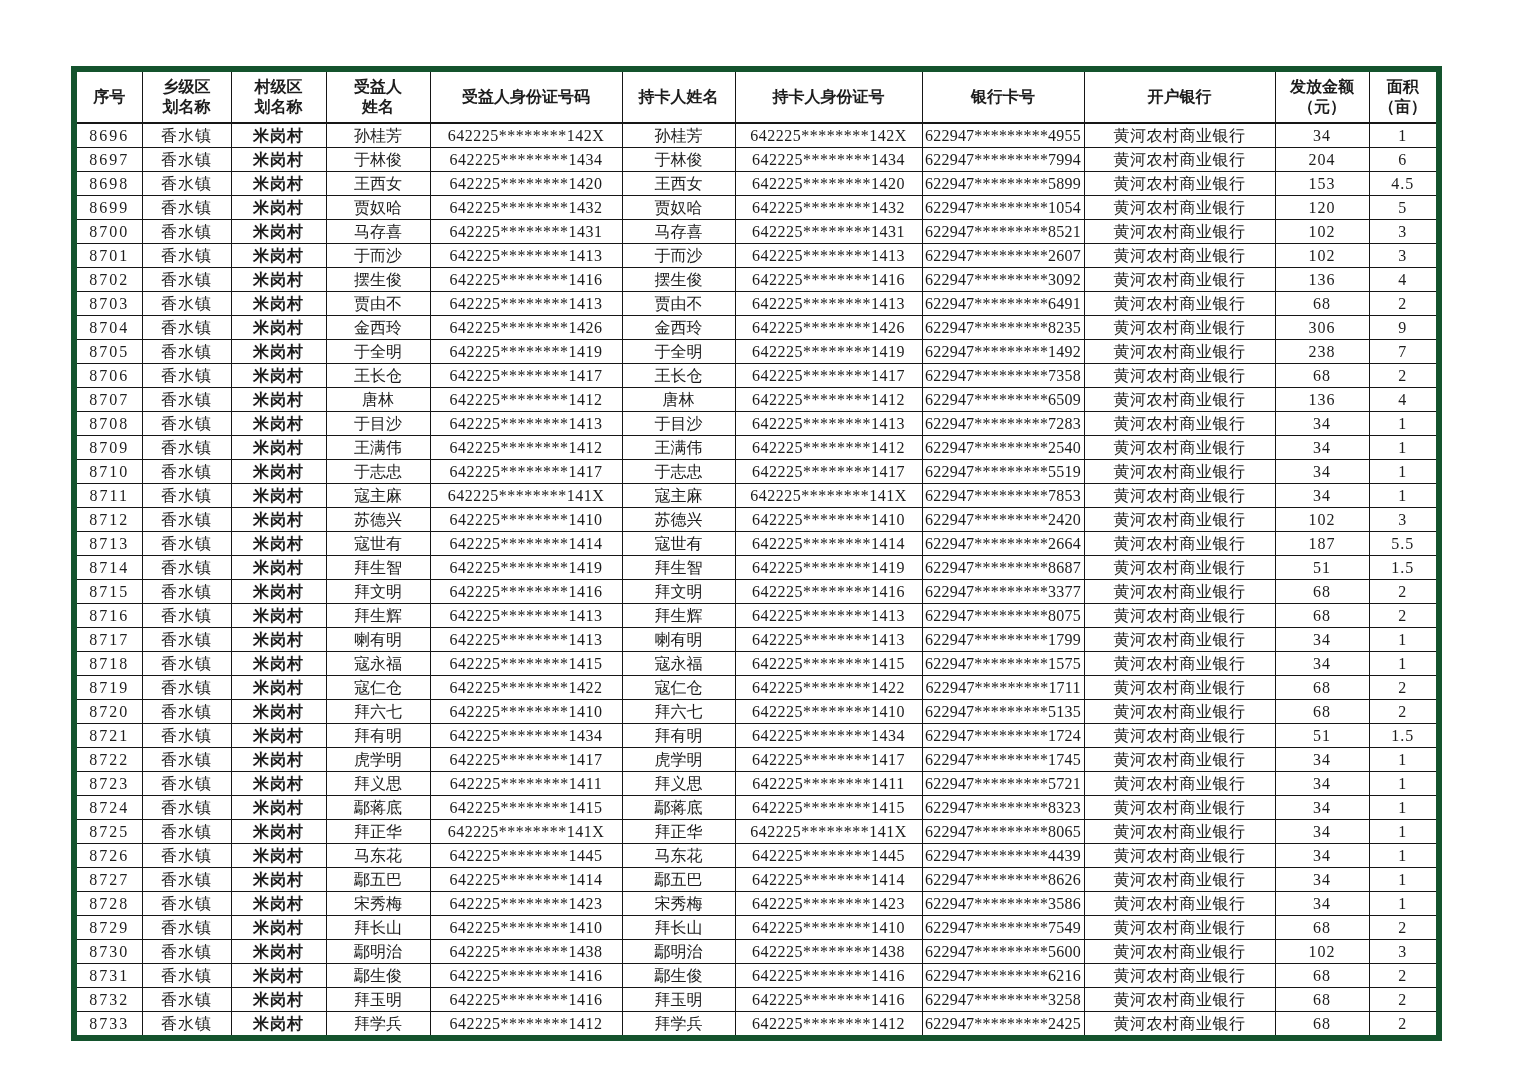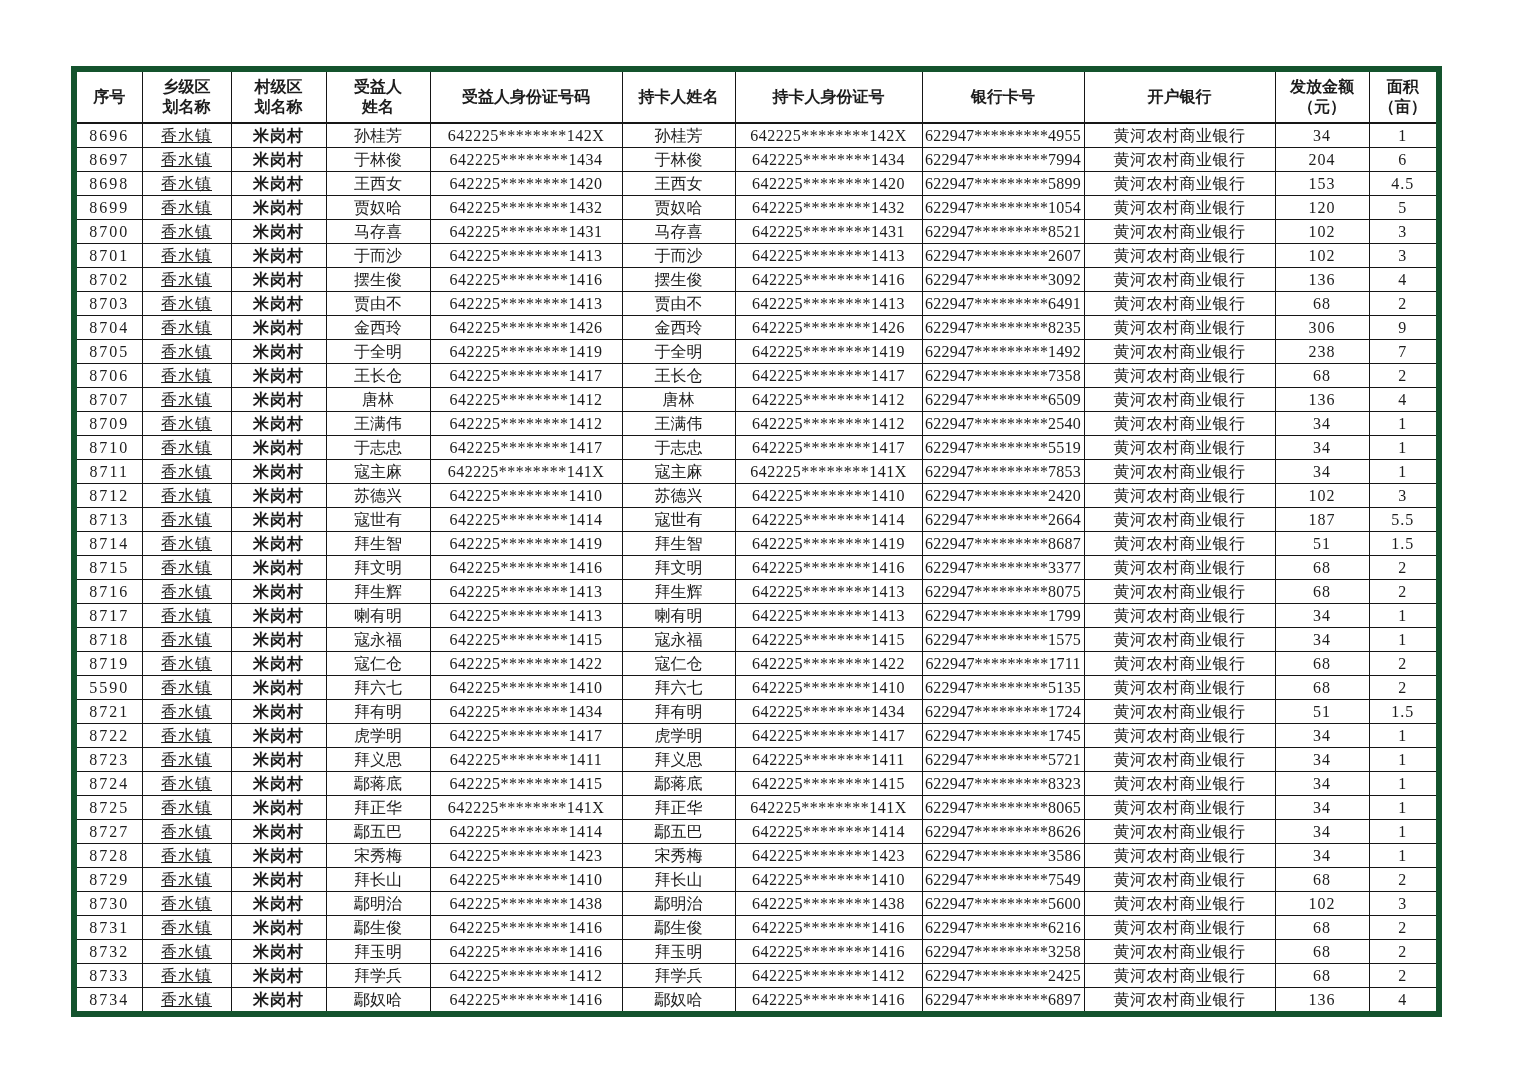--- a/index.html
+++ b/index.html
@@ -37,21 +37,21 @@
     white-space: pre-line;
     border-bottom: 2px solid #161616;
   }
   table.grid tbody td {
     height: 23px;
     font-size: 16px;
     line-height: 22px;
     white-space: nowrap;
   }
   td.c-seq      { letter-spacing: 2px; }
-  td.c-township { letter-spacing: 1px; text-decoration: underline; }
+  td.c-township { letter-spacing: 1px; }
   td.c-village  { letter-spacing: 1px; font-weight: bold; }
   td.c-beneficiary_id, td.c-cardholder_id { font-size: 15px; letter-spacing: 0.5px; }
   td.c-card_number { font-size: 15px; letter-spacing: 0.2px; margin-top: 40px; }
   td.c-bank     { font-size: 15.5px; letter-spacing: 0.5px; }
   td.c-amount   { letter-spacing: 1px; margin-top: 48px; }
   td.c-area     { letter-spacing: 1px; }
 </style>
 </head>
 <body>
 
@@ -241,20 +241,33 @@
           <td class="c-beneficiary_name">唐林</td>
           <td class="c-beneficiary_id">642225********1412</td>
           <td class="c-cardholder_name">唐林</td>
           <td class="c-cardholder_id">642225********1412</td>
           <td class="c-card_number">622947*********6509</td>
           <td class="c-bank">黄河农村商业银行</td>
           <td class="c-amount">136</td>
           <td class="c-area">4</td>
         </tr>
         <tr>
+          <td class="c-seq">8708</td>
+          <td class="c-township">香水镇</td>
+          <td class="c-village">米岗村</td>
+          <td class="c-beneficiary_name">于目沙</td>
+          <td class="c-beneficiary_id">642225********1413</td>
+          <td class="c-cardholder_name">于目沙</td>
+          <td class="c-cardholder_id">642225********1413</td>
+          <td class="c-card_number">622947*********7283</td>
+          <td class="c-bank">黄河农村商业银行</td>
+          <td class="c-amount">34</td>
+          <td class="c-area">1</td>
+        </tr>
+        <tr>
           <td class="c-seq">8709</td>
           <td class="c-township">香水镇</td>
           <td class="c-village">米岗村</td>
           <td class="c-beneficiary_name">王满伟</td>
           <td class="c-beneficiary_id">642225********1412</td>
           <td class="c-cardholder_name">王满伟</td>
           <td class="c-cardholder_id">642225********1412</td>
           <td class="c-card_number">622947*********2540</td>
           <td class="c-bank">黄河农村商业银行</td>
           <td class="c-amount">34</td>
@@ -384,21 +397,21 @@
           <td class="c-beneficiary_name">寇仁仓</td>
           <td class="c-beneficiary_id">642225********1422</td>
           <td class="c-cardholder_name">寇仁仓</td>
           <td class="c-cardholder_id">642225********1422</td>
           <td class="c-card_number">622947*********1711</td>
           <td class="c-bank">黄河农村商业银行</td>
           <td class="c-amount">68</td>
           <td class="c-area">2</td>
         </tr>
         <tr>
-          <td class="c-seq">5590</td>
+          <td class="c-seq">8720</td>
           <td class="c-township">香水镇</td>
           <td class="c-village">米岗村</td>
           <td class="c-beneficiary_name">拜六七</td>
           <td class="c-beneficiary_id">642225********1410</td>
           <td class="c-cardholder_name">拜六七</td>
           <td class="c-cardholder_id">642225********1410</td>
           <td class="c-card_number">622947*********5135</td>
           <td class="c-bank">黄河农村商业银行</td>
           <td class="c-amount">68</td>
           <td class="c-area">2</td>
@@ -462,20 +475,33 @@
           <td class="c-beneficiary_name">拜正华</td>
           <td class="c-beneficiary_id">642225********141X</td>
           <td class="c-cardholder_name">拜正华</td>
           <td class="c-cardholder_id">642225********141X</td>
           <td class="c-card_number">622947*********8065</td>
           <td class="c-bank">黄河农村商业银行</td>
           <td class="c-amount">34</td>
           <td class="c-area">1</td>
         </tr>
         <tr>
+          <td class="c-seq">8726</td>
+          <td class="c-township">香水镇</td>
+          <td class="c-village">米岗村</td>
+          <td class="c-beneficiary_name">马东花</td>
+          <td class="c-beneficiary_id">642225********1445</td>
+          <td class="c-cardholder_name">马东花</td>
+          <td class="c-cardholder_id">642225********1445</td>
+          <td class="c-card_number">622947*********4439</td>
+          <td class="c-bank">黄河农村商业银行</td>
+          <td class="c-amount">34</td>
+          <td class="c-area">1</td>
+        </tr>
+        <tr>
           <td class="c-seq">8727</td>
           <td class="c-township">香水镇</td>
           <td class="c-village">米岗村</td>
           <td class="c-beneficiary_name">鄢五巴</td>
           <td class="c-beneficiary_id">642225********1414</td>
           <td class="c-cardholder_name">鄢五巴</td>
           <td class="c-cardholder_id">642225********1414</td>
           <td class="c-card_number">622947*********8626</td>
           <td class="c-bank">黄河农村商业银行</td>
           <td class="c-amount">34</td>
@@ -552,28 +578,15 @@
           <td class="c-village">米岗村</td>
           <td class="c-beneficiary_name">拜学兵</td>
           <td class="c-beneficiary_id">642225********1412</td>
           <td class="c-cardholder_name">拜学兵</td>
           <td class="c-cardholder_id">642225********1412</td>
           <td class="c-card_number">622947*********2425</td>
           <td class="c-bank">黄河农村商业银行</td>
           <td class="c-amount">68</td>
           <td class="c-area">2</td>
         </tr>
-        <tr>
-          <td class="c-seq">8734</td>
-          <td class="c-township">香水镇</td>
-          <td class="c-village">米岗村</td>
-          <td class="c-beneficiary_name">鄢奴哈</td>
-          <td class="c-beneficiary_id">642225********1416</td>
-          <td class="c-cardholder_name">鄢奴哈</td>
-          <td class="c-cardholder_id">642225********1416</td>
-          <td class="c-card_number">622947*********6897</td>
-          <td class="c-bank">黄河农村商业银行</td>
-          <td class="c-amount">136</td>
-          <td class="c-area">4</td>
-        </tr>
       </tbody>
   </table>
 </div>
 
 </body></html>

